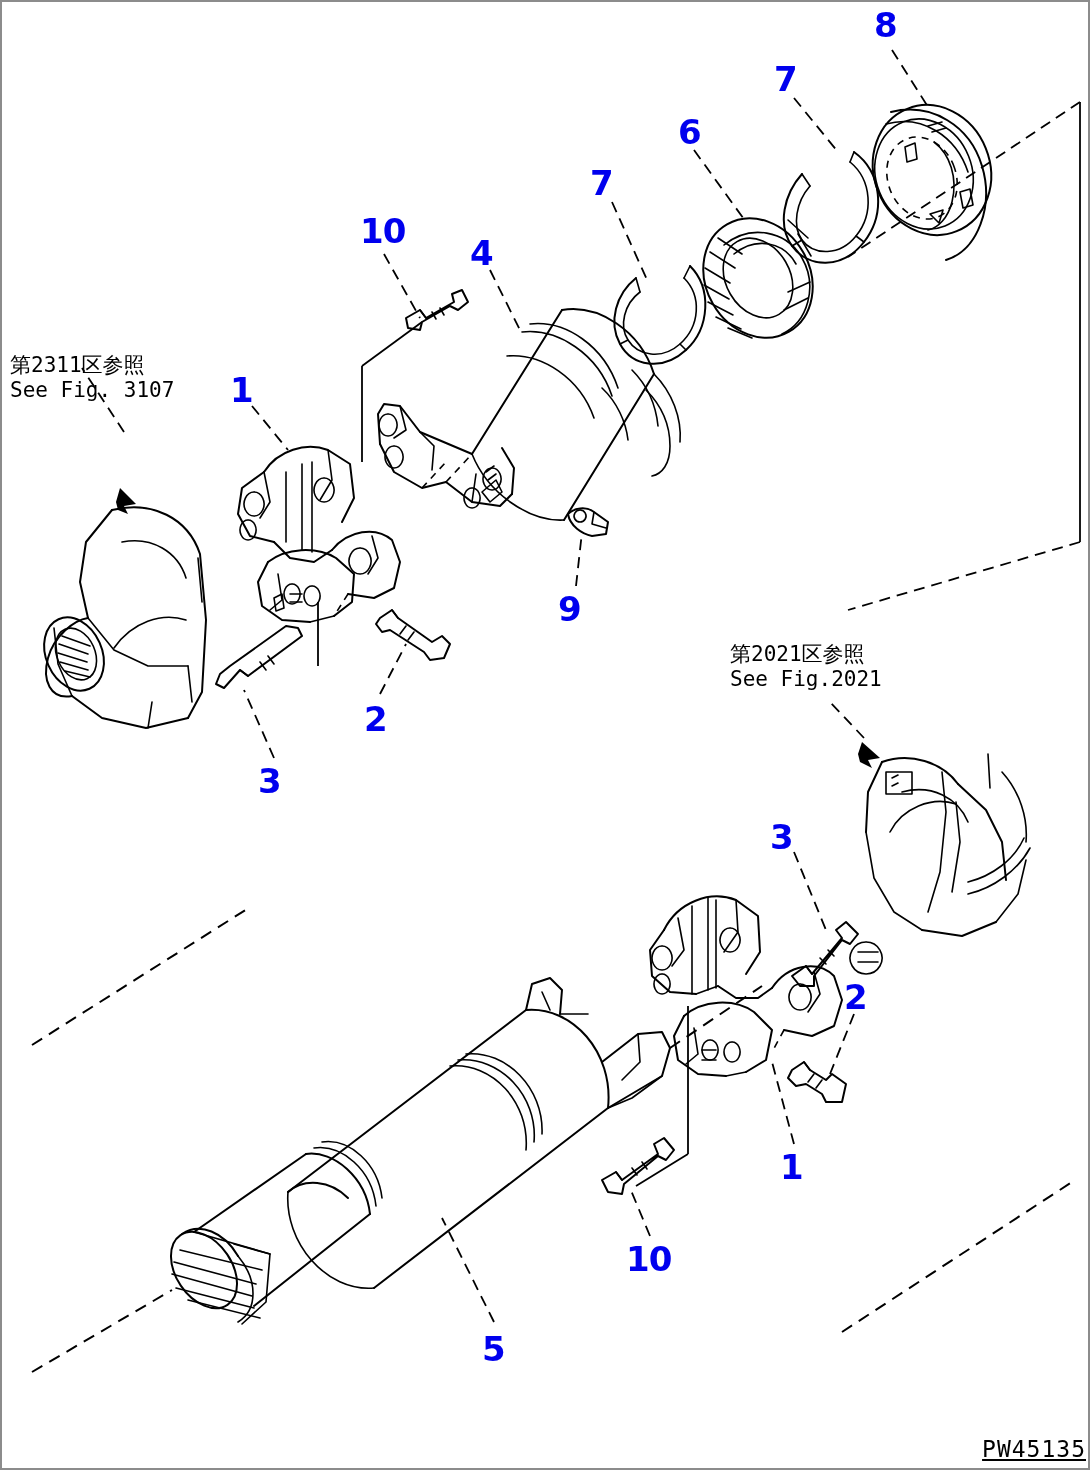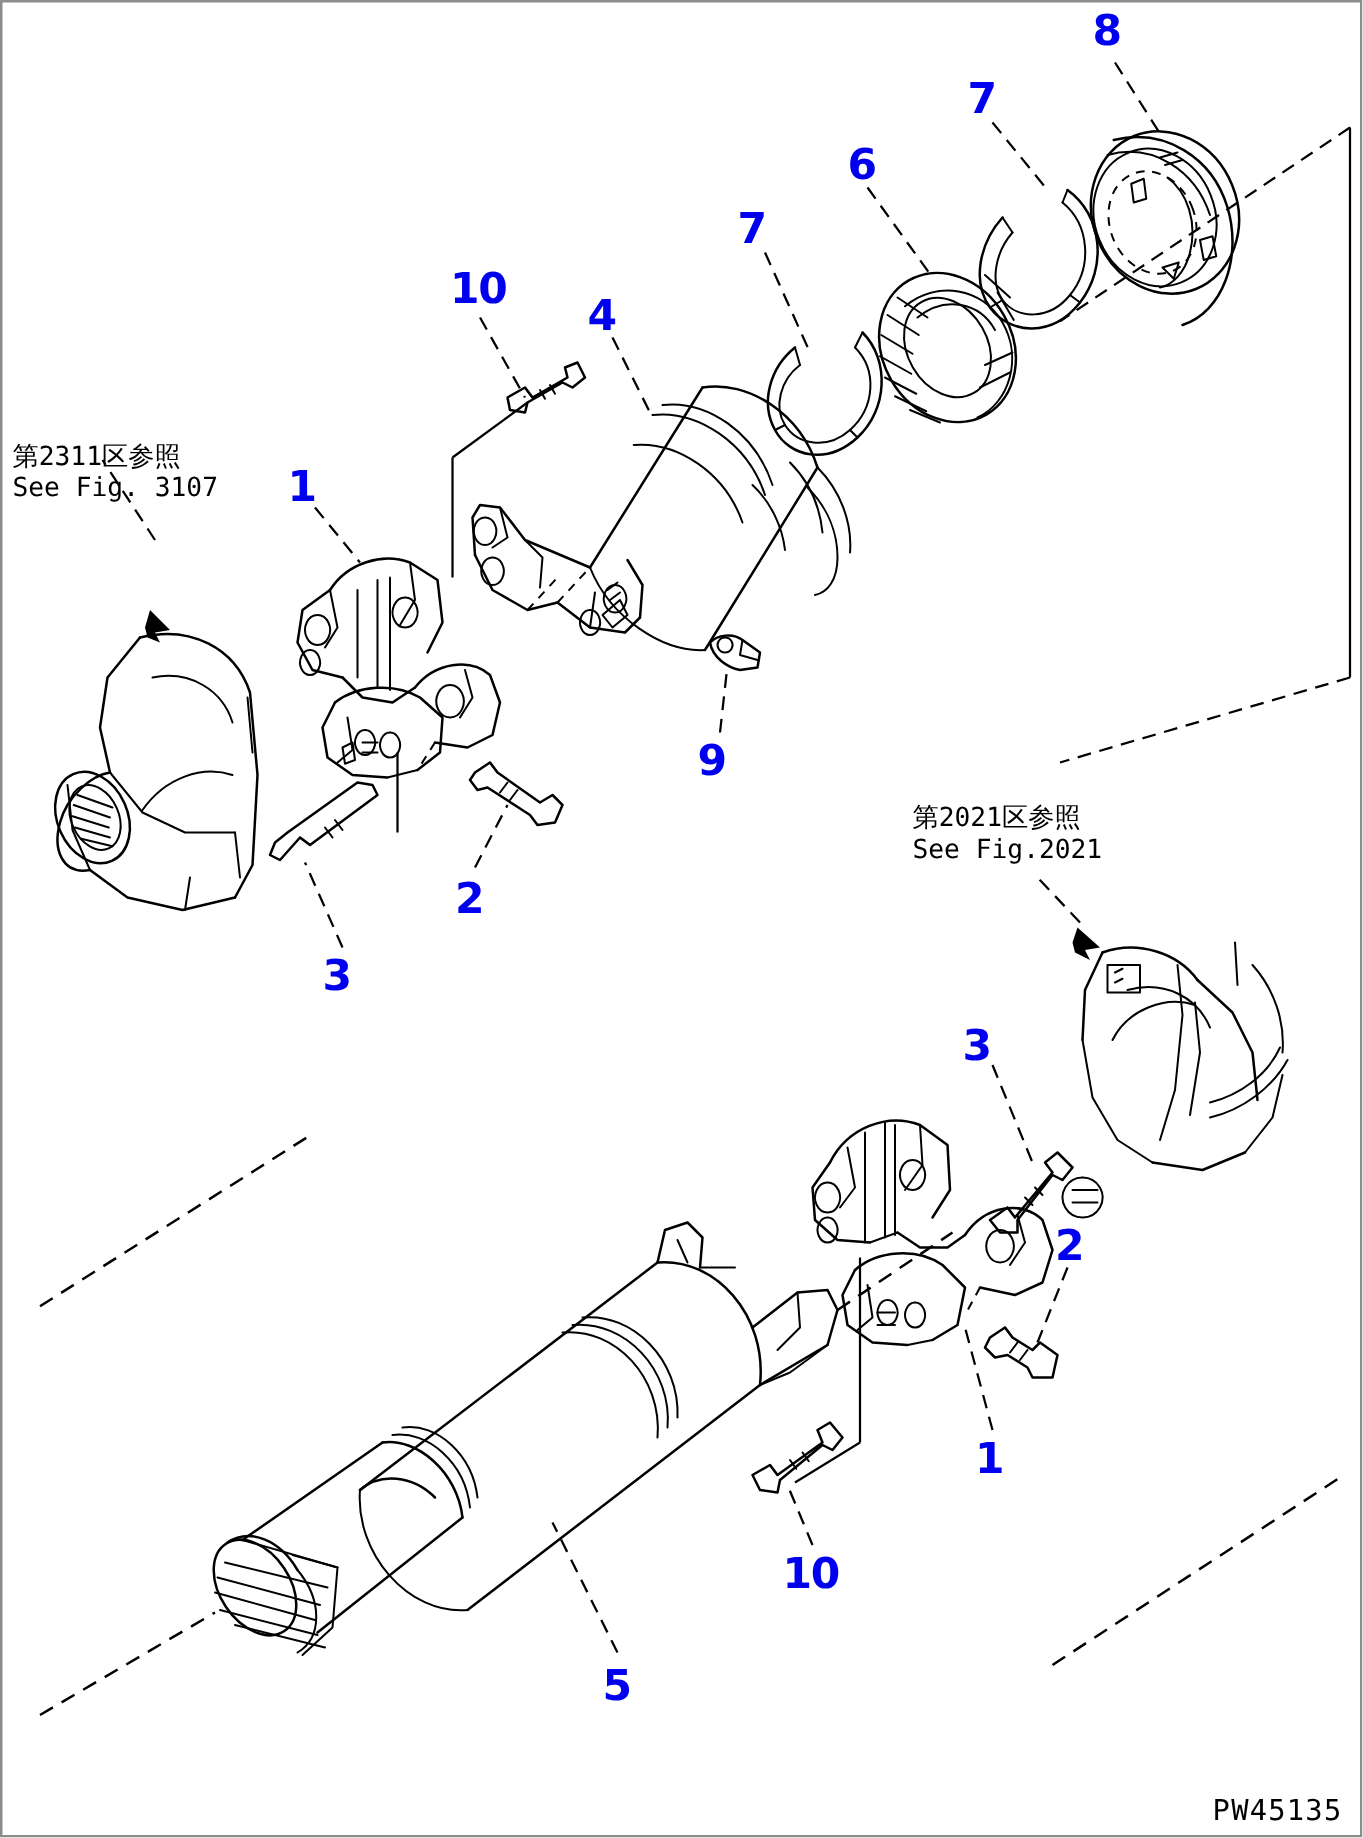--- a/index.html
+++ b/index.html
@@ -37,26 +37,27 @@
     position: absolute;
     color: #000000;
     font-family: "DejaVu Sans Mono", "Liberation Mono", monospace;
     font-size: 21px;
     line-height: 1.18;
     white-space: pre;
     letter-spacing: 0px;
   }
   .drawno {
     position: absolute;
-    right: 14px;
+    right: 2px;
     bottom: 6px;
     color: #000000;
     font-family: "DejaVu Sans Mono", "Liberation Mono", monospace;
     font-size: 23px;
     letter-spacing: 1px;
+    text-decoration: underline;
   }
 </style>
 </head>
 <body>
 
 <div id="sheet">
 
   <svg id="art" viewBox="0 0 1090 1470" xmlns="http://www.w3.org/2000/svg">
     <defs>
       <style>

